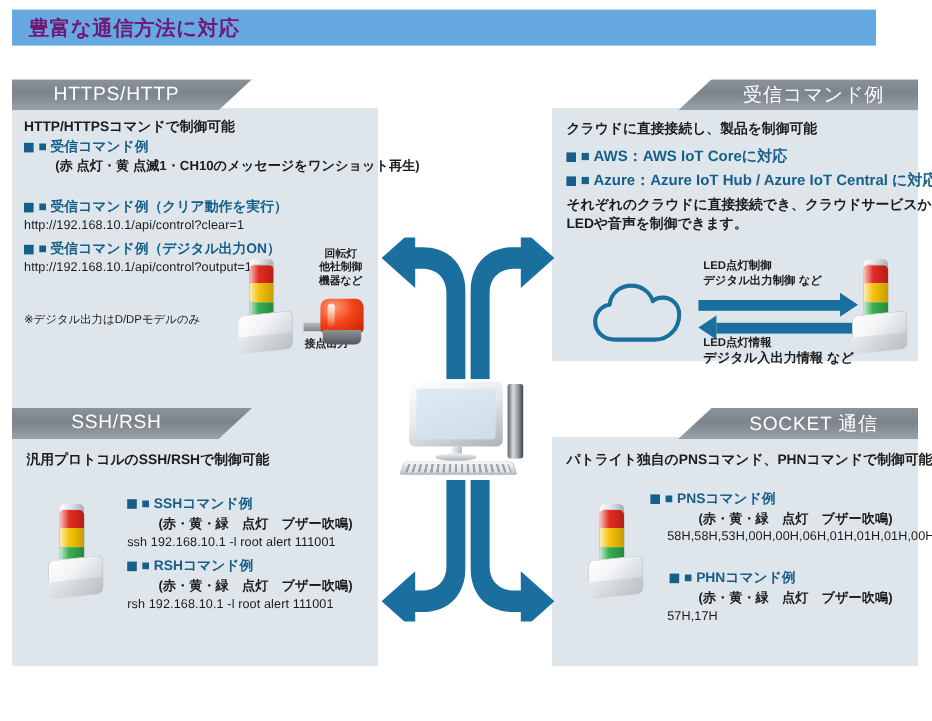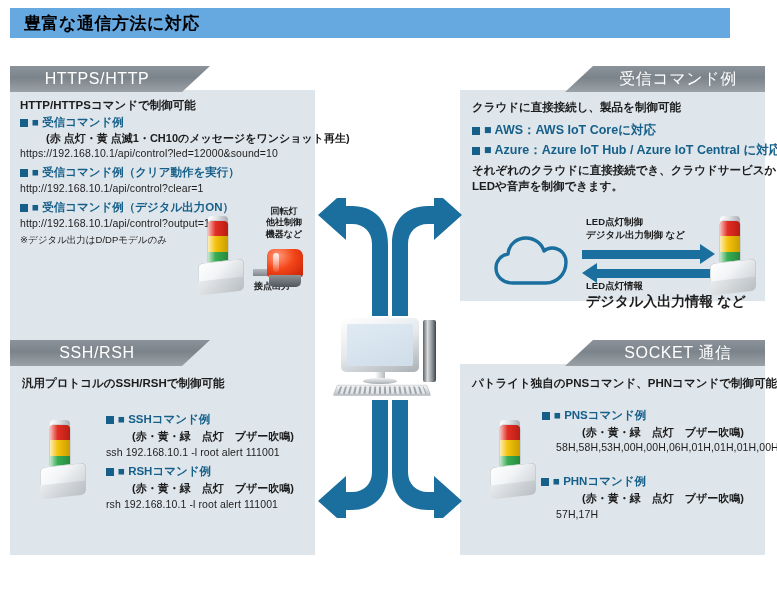--- a/index.html
+++ b/index.html
@@ -13,21 +13,21 @@
   }
   .page{position:absolute;inset:0;}
 
   
   .banner{
     position:absolute;left:10px;top:8px;width:720px;height:30px;
     background:#66a8e0;
     display:flex;align-items:center;
   }
   .banner-title{
-    color:#000000;font-size:17px;font-weight:bold;letter-spacing:.5px;
+    color:#701a75;font-size:17px;font-weight:bold;letter-spacing:.5px;
     padding-left:14px;white-space:nowrap;
   }
 
   
   .panel{position:absolute;}
   .panel-body{
     position:absolute;left:0;right:0;top:24px;bottom:0;
     background:#dee5eb;
   }
   .tab{
@@ -55,21 +55,21 @@
 
   .ptext{position:absolute;}
   .lead{font-size:11.5px;font-weight:bold;color:#1c1c1c;white-space:nowrap;}
   .blue-head{
     font-size:11.5px;font-weight:bold;color:#155f89;white-space:nowrap;
     display:flex;align-items:center;gap:4px;
   }
   .sq{display:inline-block;width:8px;height:8px;background:#155f89;flex:none;}
   .sub{font-size:11px;font-weight:bold;color:#1c1c1c;white-space:nowrap;margin-left:26px;}
   .mono{font-size:10.5px;color:#1c1c1c;white-space:nowrap;letter-spacing:.1px;}
-  .note{font-size:9.5px;color:#1c1c1c;white-space:nowrap;}
+  .note{font-size:9.5px;color:#1c1c1c;white-space:nowrap;margin-top:26px;}
   .small-lbl{font-size:9px;font-weight:bold;color:#1c1c1c;line-height:1.25;text-align:center;}
   .wrap{white-space:normal;}
 
   
   .tower{position:absolute;}
   .tower .stack{
     position:absolute;left:12px;top:0;width:20px;height:46px;
     border-radius:4px 4px 2px 2px;overflow:hidden;
     box-shadow:0 0 0 .5px #b8bcc0;
   }
@@ -192,21 +192,20 @@
       <span class="tab-label">HTTPS/HTTP</span>
     </div>
 
     <div class="ptext lead" style="left:10px;top:32px;">HTTP/HTTPSコマンドで制御可能</div>
 
     <div class="ptext blue-head" style="left:10px;top:49px;">
       <span class="sq"></span>
       <span>■ 受信コマンド例</span>
     </div>
     <div class="ptext sub" style="left:10px;top:65px;">(赤 点灯・黄 点滅1・CH10のメッセージをワンショット再生)</div>
-    <div class="ptext mono" style="left:10px;top:81px;">https://192.168.10.1/api/control?led=12000&amp;sound=10</div>
 
     <div class="ptext blue-head" style="left:10px;top:99px;">
       <span class="sq"></span>
       <span>■ 受信コマンド例（クリア動作を実行）</span>
     </div>
     <div class="ptext mono" style="left:10px;top:116px;">http://192.168.10.1/api/control?clear=1</div>
 
     <div class="ptext blue-head" style="left:10px;top:134px;">
       <span class="sq"></span>
       <span>■ 受信コマンド例（デジタル出力ON）</span>
@@ -260,21 +259,21 @@
       <svg width="78" height="52" viewBox="0 0 78 52">
         <path d="M20 47 C9 47 3 40 3 32 C3 25 8 19 15 18 C16 8 24 2 33 2 C42 2 49 8 51 15 C53 13 56 12 59 12 C67 12 73 18 73 26 C73 38 64 47 53 47 Z" fill="none" stroke="#1a6f9e" stroke-width="3.4" stroke-linejoin="round"></path>
       </svg>
     </div>
 
     <div class="ptext small-lbl" style="left:126px;top:150px;text-align:left;font-size:9.5px;">LED点灯制御</div>
     <div class="ptext small-lbl" style="left:126px;top:163px;text-align:left;font-size:9.5px;">デジタル出力制御 など</div>
     <div class="harrow right" style="left:122px;top:184px;width:118px;"></div>
     <div class="harrow left" style="left:137px;top:203px;width:118px;"></div>
     <div class="ptext small-lbl" style="left:126px;top:214px;text-align:left;font-size:9.5px;">LED点灯情報</div>
-    <div class="ptext small-lbl" style="left:126px;top:227px;text-align:left;font-size:14px;">デジタル入出力情報 など</div>
+    <div class="ptext small-lbl" style="left:126px;top:227px;text-align:left;font-size:11px;">デジタル入出力情報 など</div>
 
     <div class="tower" style="left:248px;top:155px;width:52px;height:74px;">
       <div class="cap"></div>
       <div class="stack">
         <div class="seg" style="background:#e02318;"></div>
         <div class="seg" style="background:#f4c000;"></div>
         <div class="seg" style="background:#2ea84b;"></div>
       </div>
       <div class="base"></div>
       <div class="base2"></div>
@@ -334,21 +333,21 @@
       <div class="base2"></div>
     </div>
 
     <div class="ptext blue-head" style="left:82px;top:68px;">
       <span class="sq"></span>
       <span>■ PNSコマンド例</span>
     </div>
     <div class="ptext sub" style="left:96px;top:85px;">(赤・黄・緑　点灯　ブザー吹鳴)</div>
     <div class="ptext mono wrap" style="left:96px;top:101px;width:168px;line-height:1.25;">58H,58H,53H,00H,00H,06H,01H,01H,01H,00H,00H,01H</div>
 
-    <div class="ptext blue-head" style="left:81px;top:134px;">
+    <div class="ptext blue-head" style="left:98px;top:134px;">
       <span class="sq"></span>
       <span>■ PHNコマンド例</span>
     </div>
     <div class="ptext sub" style="left:96px;top:151px;">(赤・黄・緑　点灯　ブザー吹鳴)</div>
     <div class="ptext mono" style="left:96px;top:168px;">57H,17H</div>
   </div>
 
   <div class="computer">
     <div class="mon-frame"></div>
     <div class="mon-screen"></div>

